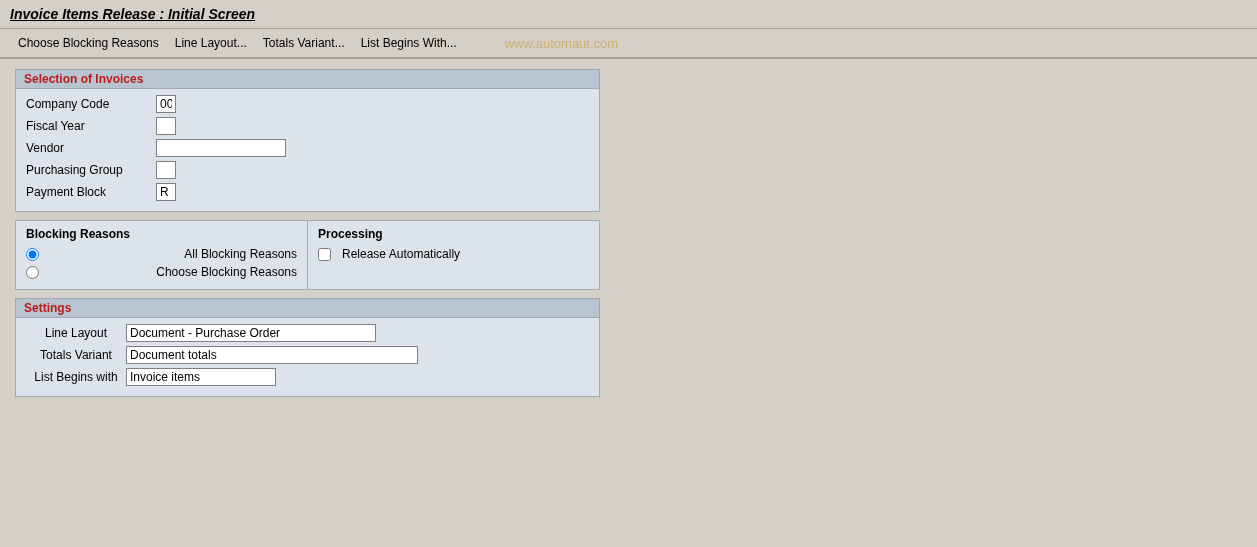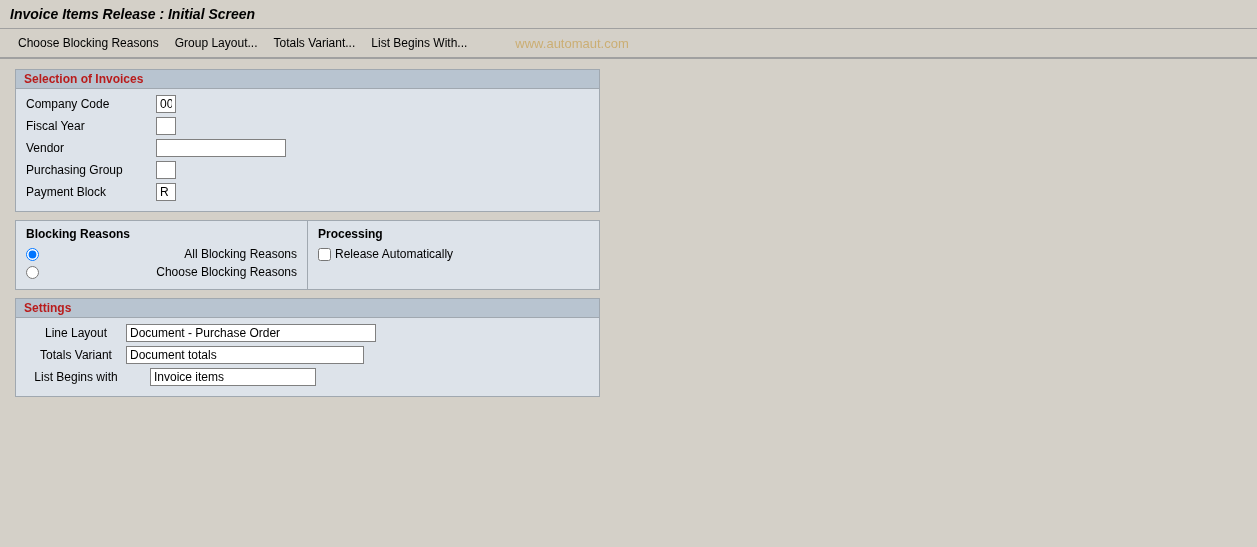--- a/index.html
+++ b/index.html
@@ -17,20 +17,21 @@
     }
 
     .title-bar {
       background-color: #d4d0c8;
       padding: 6px 10px;
       font-size: 14px;
       font-weight: bold;
       font-style: italic;
       border-bottom: 1px solid #a0a0a0;
       color: #000;
+      text-decoration: underline;
     }
 
     .menu-bar {
       background-color: #d4d0c8;
       padding: 4px 10px;
       display: flex;
       gap: 0px;
       border-bottom: 2px solid #a0a0a0;
       align-items: center;
     }
@@ -127,21 +128,21 @@
     }
 
     .radio-row input[type="radio"] {
       margin: 0;
     }
 
     .checkbox-row {
       display: flex;
       align-items: center;
       margin-bottom: 4px;
-      gap: 4px;
+      gap: 11px;
     }
 
     .checkbox-row input[type="checkbox"] {
       margin: 0;
     }
 
     .col-header {
       font-size: 12px;
       font-weight: bold;
       margin-bottom: 6px;
@@ -166,21 +167,21 @@
   </style>
 </head>
 <body>
 
 <div class="title-bar">
   <span>Invoice Items Release : Initial Screen</span>
 </div>
 
 <div class="menu-bar">
   <span class="menu-item">Choose Blocking Reasons</span>
-  <span class="menu-item">Group Layout...</span>
+  <span class="menu-item">Line Layout...</span>
   <span class="menu-item">Totals Variant...</span>
   <span class="menu-item">List Begins With...</span>
   <span class="watermark">www.automaut.com</span>
 </div>
 
 <div class="main-content">
 
   <div class="section" style="max-width: 585px;">
     <div class="section-header">Selection of Invoices</div>
     <div class="section-body">
@@ -247,24 +248,24 @@
     <div class="section-header">Settings</div>
     <div class="settings-body">
 
       <div class="settings-row">
         <span class="settings-label">Line Layout</span>
         <input class="form-input" type="text" value="Document - Purchase Order" style="width: 250px;">
       </div>
 
       <div class="settings-row">
         <span class="settings-label">Totals Variant</span>
-        <input class="form-input" type="text" value="Document totals" style="width: 238px;">
+        <input class="form-input" type="text" value="Document totals" style="width: 292px;">
       </div>
 
       <div class="settings-row">
         <span class="settings-label">List Begins with</span>
-        <input class="form-input" type="text" value="Invoice items" style="width: 166px; margin-left: 24px;">
+        <input class="form-input" type="text" value="Invoice items" style="width: 150px;">
       </div>
 
     </div>
   </div>
 
 </div>
 
 </body></html>

